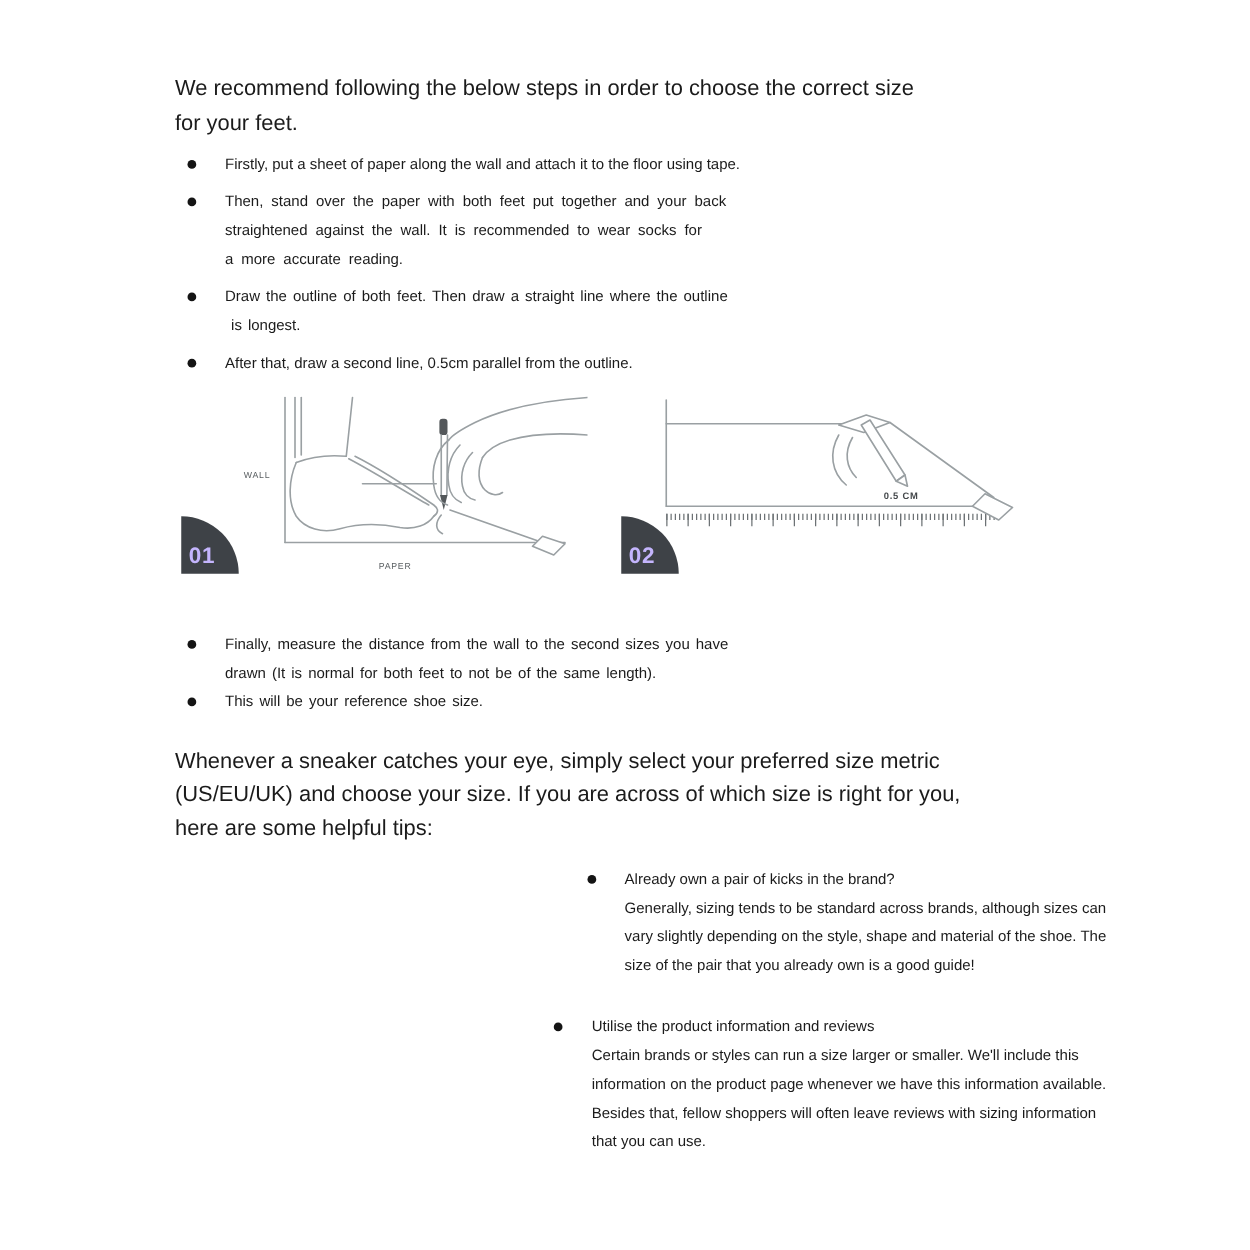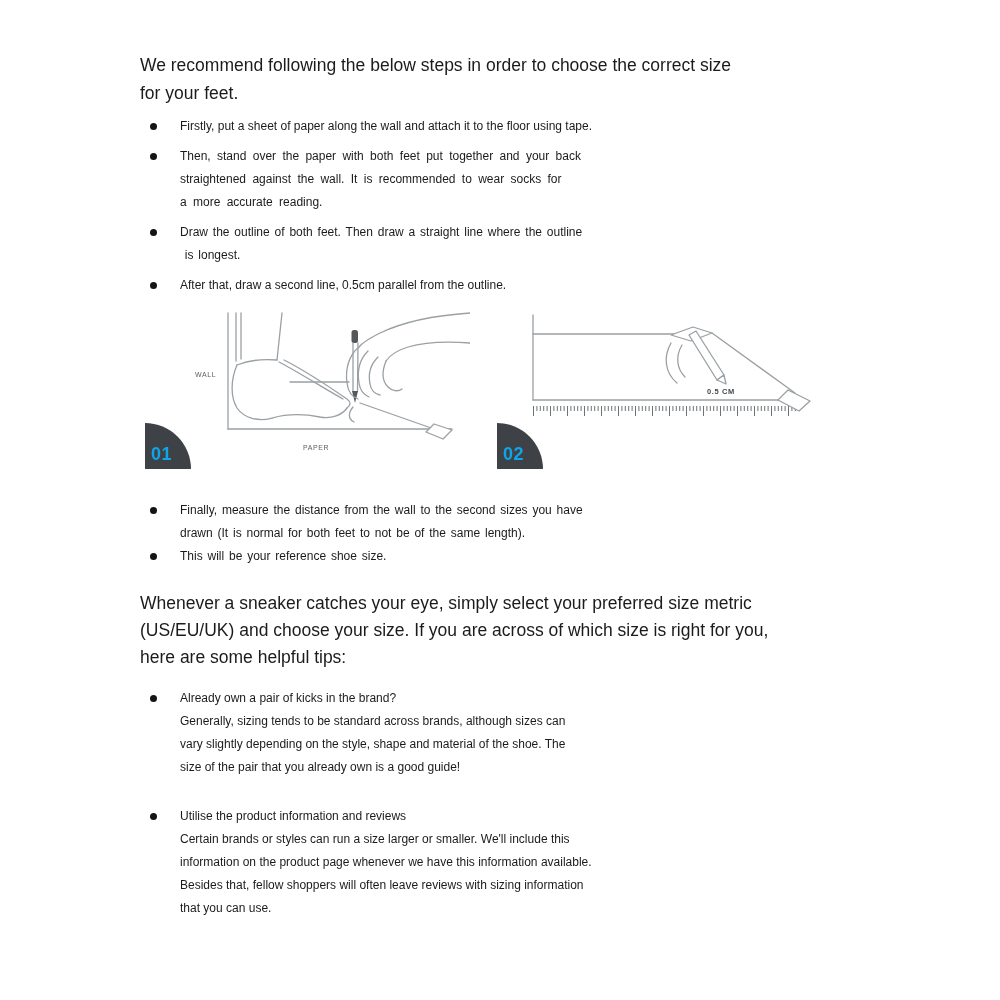--- a/index.html
+++ b/index.html
@@ -1,42 +1,42 @@
 <!DOCTYPE html>
 <html style="--badge: #3e4247; --line: #9aa0a3; --text: #1b1b1b;"><head>
 <meta charset="utf-8">
 <style>
   html,body{margin:0;padding:0;}
   body{
     width:1000px;height:1000px;overflow:hidden;background:#ffffff;
     font-family:"Liberation Sans","DejaVu Sans",sans-serif;
     color:#1b1b1b;
   }
-  .page{padding:27px 115px 0 140px;margin-top:24px;}
+  .page{padding:56px 115px 0 140px;}
   .para{font-size:17.5px;line-height:28px;white-space:pre-line;margin:0 0 8px 0;}
   .para.note{margin:0 0 32px 0;}
   .para.tips-intro{line-height:27px;margin:22px 0 0 0;}
   .blist{margin:0;}
   .bitem{display:flex;font-size:12px;line-height:23px;margin:0 0 7px 0;}
   .bitem:last-child{margin-bottom:0;}
   .dot{flex:none;width:7px;height:7px;border-radius:50%;background:#141414;margin:8px 23px 0 10px;}
   .btext{white-space:pre-line;}
   .sp2{word-spacing:3px;}
   .sp1{word-spacing:1.5px;}
   .tips-list{margin-top:16px;}
-  .tips-list .bitem{margin-bottom:26px;}
+  .tips-list .bitem{margin-bottom:26px;justify-content:flex-end;}
   
   .figrow{position:relative;height:162px;margin:14px 0 26px 0;}
   .fig{position:absolute;top:0;width:330px;height:162px;}
   .fig1{left:0;}
   .fig2{left:357px;}
   .badge{
-    position:absolute;top:112px;width:46px;height:46px;box-sizing:border-box;
+    position:absolute;top:97px;width:46px;height:46px;box-sizing:border-box;
     background:var(--badge,#3e4247);border-radius:0 100% 0 0;
-    color:#0ea5e9;font-weight:bold;font-size:18px;letter-spacing:0.5px;
+    color:#c4b5fd;font-weight:bold;font-size:18px;letter-spacing:0.5px;
     display:flex;align-items:flex-end;padding:0 0 4px 6px;
   }
   .badge1{left:5px;}
   .badge2{left:357px;}
   .sk{fill:none;stroke:var(--line,#9aa0a3);stroke-width:1.3;stroke-linecap:round;stroke-linejoin:round;}
   .skw{fill:#ffffff;stroke:var(--line,#9aa0a3);stroke-width:1.3;stroke-linejoin:round;}
   .dark{fill:#54585b;stroke:none;}
   .figlabel{font-family:"Liberation Sans",sans-serif;font-size:7px;letter-spacing:0.6px;fill:#5a5f62;}
   .figlabel.b{font-weight:bold;font-size:7.5px;fill:#44484b;}
   .list2{margin:0;}

